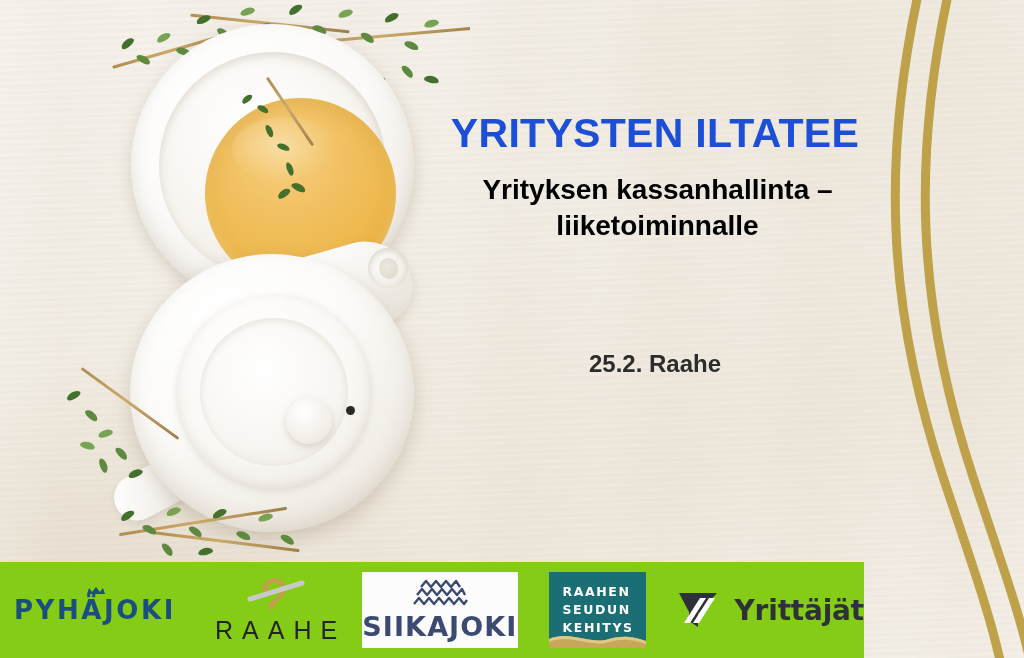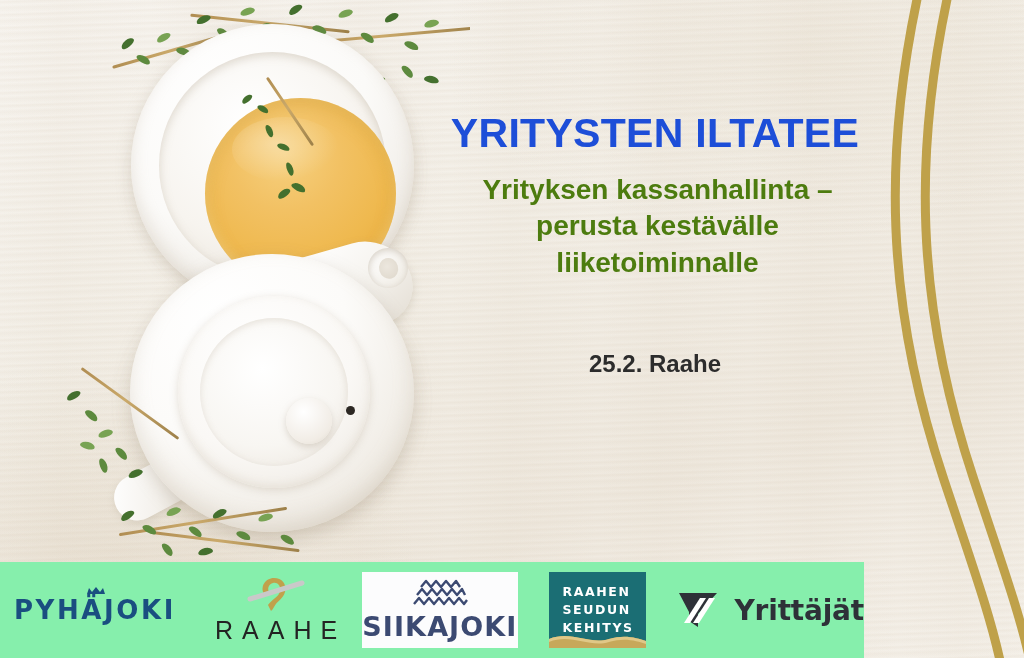--- a/index.html
+++ b/index.html
@@ -140,21 +140,21 @@
     position:absolute;left:0;top:112px;width:470px;
     text-align:center;
     font-size:41px;font-weight:bold;letter-spacing:.3px;
     color:#1d4ed8;
     line-height:1.06;
   }
   .subtitle{
     position:absolute;left:10px;top:172px;width:455px;
     text-align:center;
     font-size:28px;font-weight:bold;
-    color:#4d7c0f;
+    color:#000000;
     line-height:1.30;
   }
   .time{
     position:absolute;left:10px;top:310px;width:455px;
     text-align:center;
     font-size:25px;font-weight:bold;
     color:#0e6e80;
   }
   .events{position:absolute;left:0;top:348px;width:470px;}
   .ev-city{
@@ -162,21 +162,21 @@
     line-height:1.30;
   }
   .ev-addr{
     text-align:center;font-size:17.5px;font-weight:normal;color:#3a3a3a;
     line-height:1.52;margin-bottom:3px;
   }
 
   
   .logobar{
     position:absolute;left:0;bottom:0;width:864px;height:96px;
-    background:#86efac;
+    background:#84cc16;
   }
   .logos{
     position:absolute;inset:0;
     display:flex;align-items:center;
   }
   .logo{position:relative;display:flex;align-items:center;justify-content:center;height:96px;}
 
   
   .l-pyha{width:215px;}
   .pyha-txt{
@@ -299,21 +299,20 @@
       <div class="leaf dk" style="left:198px;top:548px;transform:rotate(-12deg);"></div>
       <div class="leaf" style="left:160px;top:546px;transform:rotate(52deg);"></div>
     </div>
   </div>
 
   <div class="content">
     <div class="title">YRITYSTEN ILTATEE</div>
 
     <div class="subtitle">
       <div>Yrityksen kassanhallinta –</div>
-      <div>perusta kestävälle</div>
       <div>liiketoiminnalle</div>
     </div>
 
 
     <div class="events">
       <div>
         <div class="ev-city">25.2. Raahe</div>
       </div>
     </div>
   </div>

